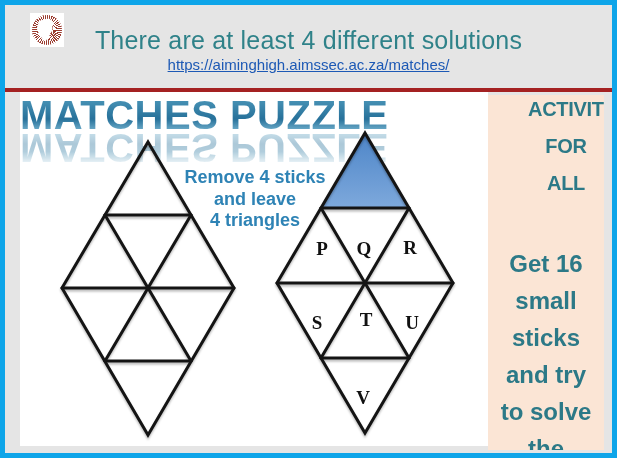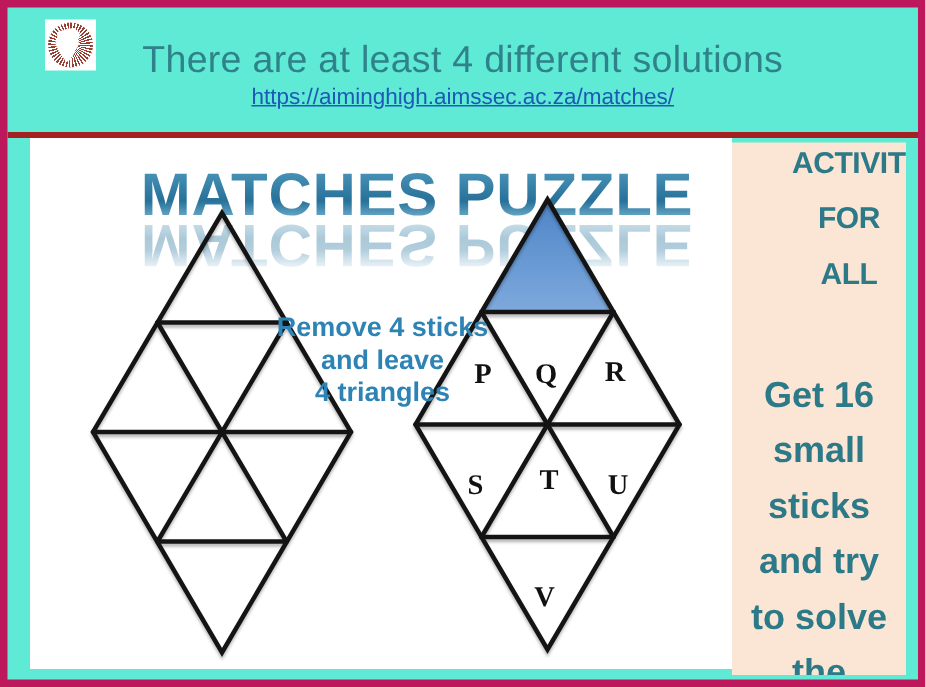--- a/index.html
+++ b/index.html
@@ -1,19 +1,19 @@
 <!DOCTYPE html>
 <html><head>
 <meta charset="utf-8">
 <style>
   * { margin:0; padding:0; box-sizing:border-box; }
   body { width:617px; height:458px; font-family:"Liberation Sans", sans-serif; }
   .page {
     position:relative; width:617px; height:458px;
-    background:#5eead4; border:5px solid #be185d; overflow:hidden;
+    background:#e5e5e5; border:5px solid #0ea5e9; overflow:hidden;
   }
   
   .header { position:absolute; left:0; top:0; width:607px; height:83px; }
   .logo {
     position:absolute; left:25px; top:8px; width:34px; height:34px;
     background:#ffffff; display:flex; align-items:center; justify-content:center;
   }
   .logo-circle {
     position:absolute; left:2px; top:2px; width:30px; height:30px; border-radius:50%;
     background:repeating-conic-gradient(#9b3c30 0deg 4.5deg, #ffffff 4.5deg 9deg);
@@ -25,40 +25,40 @@
     padding-top:6px;
   }
   .header-title { font-size:25px; color:#2f8289; letter-spacing:0.2px; }
   .header-link {
     font-size:15px; font-weight:normal; color:#1d59b5;
     text-decoration:underline; margin-top:1px;
   }
   .divider { position:absolute; left:0; top:83px; width:607px; height:4px; background:#a42122; }
   
   .main-panel { position:absolute; left:15px; top:87px; width:468px; height:354px; background:#ffffff; }
-  .wordart { position:absolute; left:0; top:18px; width:100%; text-align:center; line-height:1;padding-left:48px; }
+  .wordart { position:absolute; left:0; top:3px; width:100%; text-align:left; line-height:1; }
   .wordart-main, .wordart-reflect {
     font-size:40px; font-weight:bold; letter-spacing:0.5px;
     background:linear-gradient(180deg,#4f9abc 0%,#27719a 60%,#8ac4dd 100%);
     -webkit-background-clip:text; background-clip:text; color:transparent;
     display:block;
   }
   .wordart-reflect {
     transform:scaleY(-1); opacity:0.38; margin-top:-7px;
     -webkit-mask-image:linear-gradient(to top, rgba(0,0,0,1) 60%, transparent 100%);
             mask-image:linear-gradient(to top, rgba(0,0,0,1) 60%, transparent 100%);
   }
   .puzzle-svg { position:absolute; left:0; top:0; width:468px; height:354px; }
   .sticks { stroke:#141414; stroke-width:3; stroke-linecap:round; fill:none;
             filter:drop-shadow(0 2px 1px rgba(0,0,0,0.28)); }
   .tri-label { font-family:"Liberation Serif", serif; font-weight:bold; font-size:19px;
                fill:#111111; text-anchor:middle; }
   .note {
     position:absolute; color:#2e83b5; font-weight:bold; font-size:18px;
-    line-height:21.5px; text-align:center; white-space:pre-line;margin-top:41px;
+    line-height:21.5px; text-align:center; white-space:pre-line;
   }
   .note-remove   { left:140px; top:75px;  width:190px; }
   .note-symmetry { left:152px; top:235px; width:160px; }
   
   .sidebar {
     position:absolute; left:483px; top:90px; width:116px; height:355px;
     background:#fbe5d5; text-align:center; color:#2c7987; overflow:hidden;
   }
   .sidebar-heading {
     font-size:20px; font-weight:bold; line-height:37px; letter-spacing:-0.3px;

